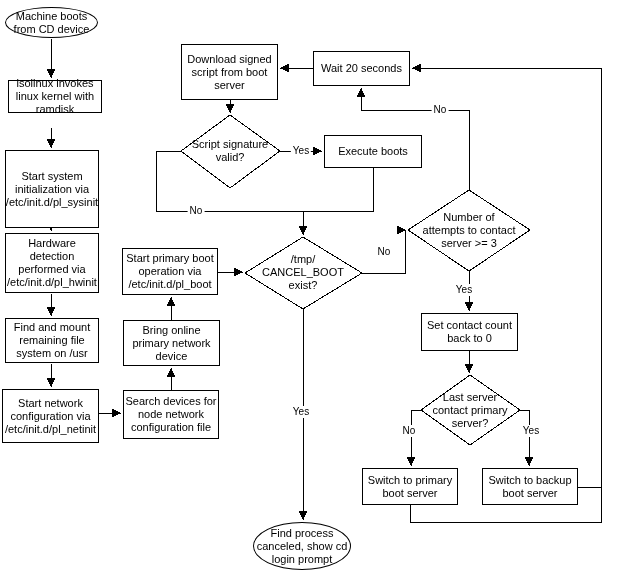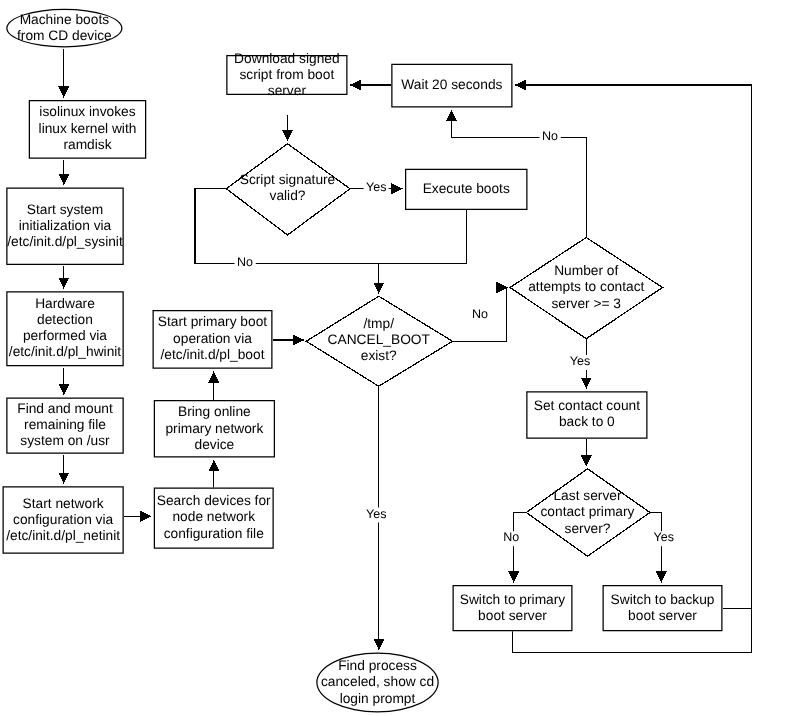--- a/index.html
+++ b/index.html
@@ -63,24 +63,24 @@
     <g fill="#ffffff" stroke="#000000" stroke-width="1">
       <polygon points="230,115 280,151 230,188 181,151"></polygon>
       <polygon points="303,237 362,273 303,309 245,273"></polygon>
       <polygon points="469,190 530,230 469,271 408,230"></polygon>
       <polygon points="470,375 520,410 470,445 421,410"></polygon>
     </g>
   </svg>
 
   <div class="node terminator" style="left:5px;top:7px;width:93px;height:31px">Machine boots
 from CD device</div>
-  <div class="node" style="left:23px;top:80px;width:94px;height:47px">isolinux invokes
+  <div class="node" style="left:8px;top:80px;width:94px;height:33px">isolinux invokes
 linux kernel with
 ramdisk</div>
-  <div class="node" style="left:5px;top:150px;width:94px;height:62px">Start system
+  <div class="node" style="left:5px;top:150px;width:94px;height:78px">Start system
 initialization via
 /etc/init.d/pl_sysinit</div>
   <div class="node" style="left:5px;top:233px;width:94px;height:60px">Hardware
 detection
 performed via
 /etc/init.d/pl_hwinit</div>
   <div class="node" style="left:5px;top:318px;width:94px;height:45px">Find and mount
 remaining file
 system on /usr</div>
   <div class="node" style="left:2px;top:389px;width:97px;height:54px">Start network
@@ -88,21 +88,21 @@
 /etc/init.d/pl_netinit</div>
   <div class="node" style="left:123px;top:390px;width:96px;height:49px">Search devices for
 node network
 configuration file</div>
   <div class="node" style="left:123px;top:320px;width:97px;height:46px">Bring online
 primary network
 device</div>
   <div class="node" style="left:122px;top:248px;width:96px;height:47px">Start primary boot
 operation via
 /etc/init.d/pl_boot</div>
-  <div class="node" style="left:181px;top:44px;width:97px;height:32px">Download signed
+  <div class="node" style="left:181px;top:44px;width:97px;height:56px">Download signed
 script from boot
 server</div>
   <div class="node" style="left:313px;top:51px;width:97px;height:35px">Wait 20 seconds</div>
   <div class="node" style="left:324px;top:135px;width:98px;height:33px">Execute boots</div>
   <div class="node" style="left:421px;top:313px;width:97px;height:38px">Set contact count
 back to 0</div>
   <div class="node" style="left:362px;top:468px;width:96px;height:37px">Switch to primary
 boot server</div>
   <div class="node" style="left:482px;top:468px;width:96px;height:37px">Switch to backup
 boot server</div>

